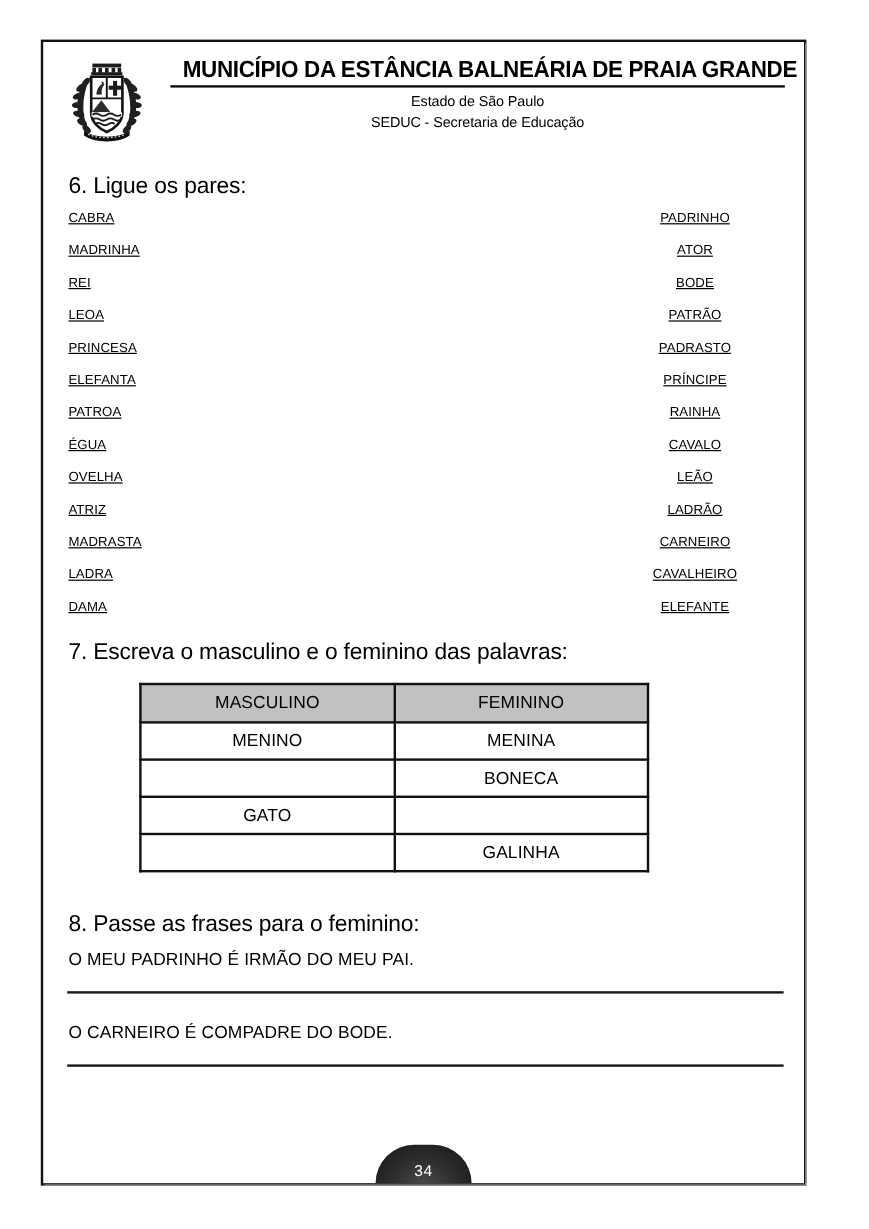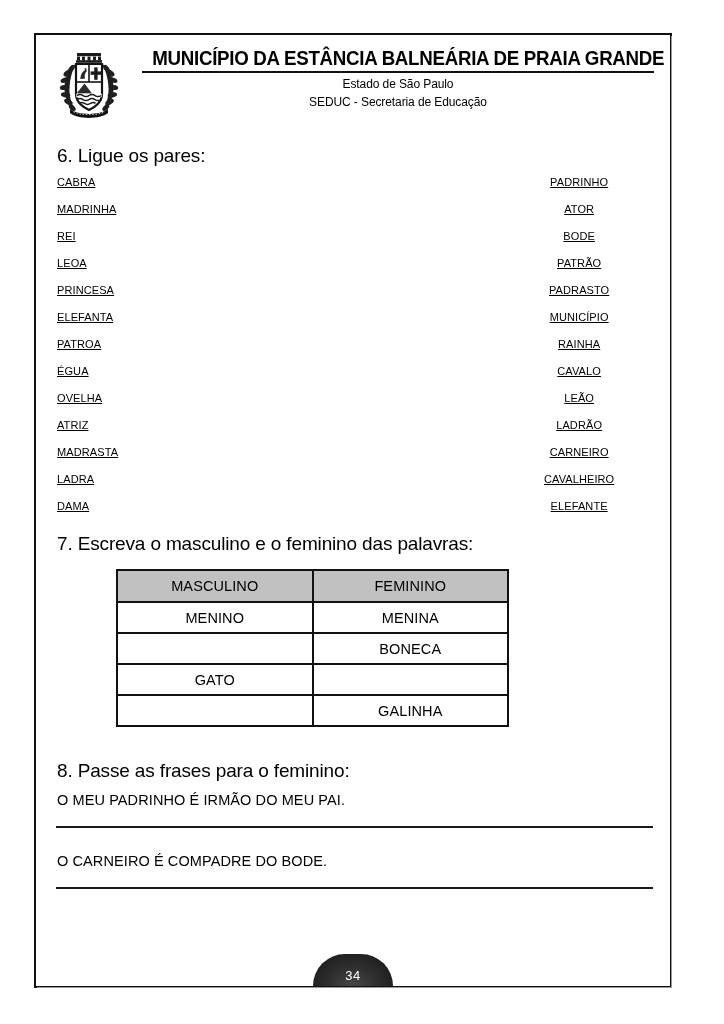--- a/index.html
+++ b/index.html
@@ -107,21 +107,21 @@
   }
   #pair-col-left  { left: 21px;  top: 134px; }
   #pair-col-right { left: 508px; top: 134px; text-align: center; }
   .pair-item { white-space: nowrap; }
 
   
   #gender-table {
     position: absolute;
     left: 80px;
     top: 534px;
-    width: 393px;
+    width: 425px;
     border-collapse: collapse;
     table-layout: fixed;
   }
   #gender-table td, #gender-table th {
     border: 2px solid #111111;
     height: 29px;
     text-align: center;
     vertical-align: middle;
     font-size: 14.5px;
     font-weight: 400;
@@ -269,21 +269,21 @@
         <div class="pair-item">MADRASTA</div>
         <div class="pair-item">LADRA</div>
         <div class="pair-item">DAMA</div>
       </div>
     <div id="pair-col-right" class="pair-col">
         <div class="pair-item">PADRINHO</div>
         <div class="pair-item">ATOR</div>
         <div class="pair-item">BODE</div>
         <div class="pair-item">PATRÃO</div>
         <div class="pair-item">PADRASTO</div>
-        <div class="pair-item">MUNICÍPIO</div>
+        <div class="pair-item">PRÍNCIPE</div>
         <div class="pair-item">RAINHA</div>
         <div class="pair-item">CAVALO</div>
         <div class="pair-item">LEÃO</div>
         <div class="pair-item">LADRÃO</div>
         <div class="pair-item">CARNEIRO</div>
         <div class="pair-item">CAVALHEIRO</div>
         <div class="pair-item">ELEFANTE</div>
       </div>
 
     <div class="prompt" style="top:498px;">7. Escreva o masculino e o feminino das palavras:</div>

